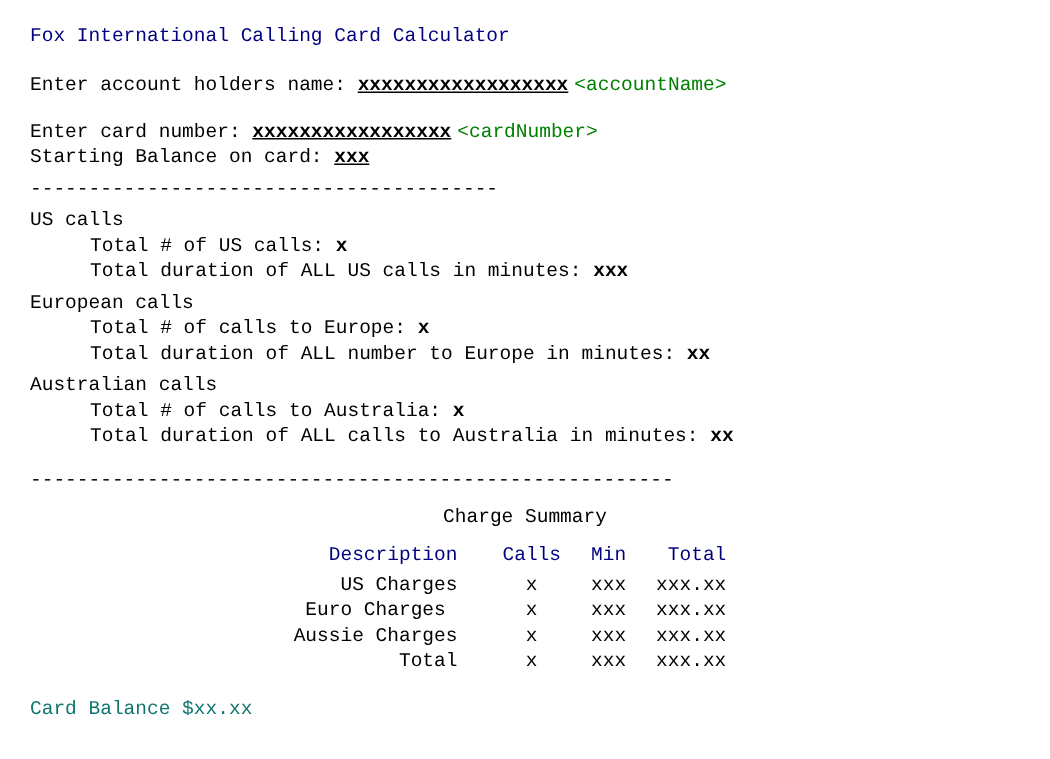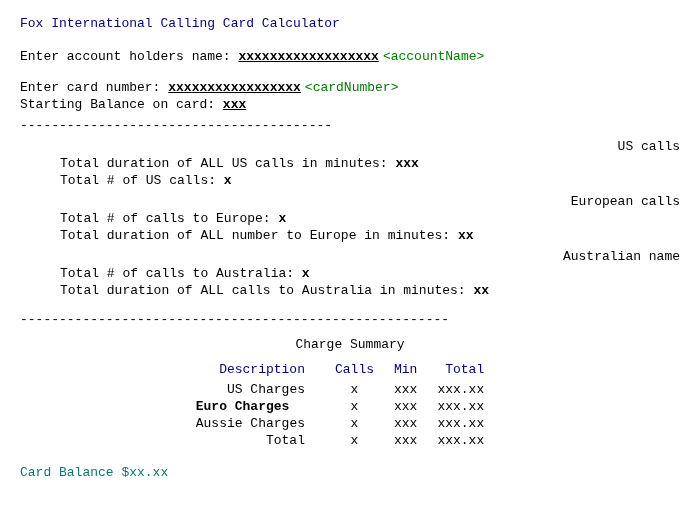--- a/index.html
+++ b/index.html
@@ -48,21 +48,20 @@
     }
 
     .divider {
       color: #000000;
       margin: 6px 0;
     }
 
     .section-title {
       margin-top: 6px;
       margin-bottom: 2px;
-      text-align: right;
     }
 
     .section-content {
       padding-left: 40px;
     }
 
     .section-content .line {
       margin-bottom: 2px;
     }
 
@@ -135,38 +134,38 @@
 <div class="input-line">
   <label>Starting Balance on card: </label>
   <span class="input-value bold-val">xxx</span>
 </div>
 
 <div class="divider">----------------------------------------</div>
 
 <div class="section-title">US calls</div>
 <div class="section-content">
   <div class="line">
+    <span>Total # of US calls: </span><span class="bold-val">x</span>
+  </div>
+  <div class="line">
     <span>Total duration of ALL US calls in minutes: </span><span class="bold-val">xxx</span>
-  </div>
-  <div class="line">
-    <span>Total # of US calls: </span><span class="bold-val">x</span>
   </div>
 </div>
 
 <div class="section-title">European calls</div>
 <div class="section-content">
   <div class="line">
     <span>Total # of calls to Europe: </span><span class="bold-val">x</span>
   </div>
   <div class="line">
     <span>Total duration of ALL number to Europe in minutes: </span><span class="bold-val">xx</span>
   </div>
 </div>
 
-<div class="section-title">Australian name</div>
+<div class="section-title">Australian calls</div>
 <div class="section-content">
   <div class="line">
     <span>Total # of calls to Australia: </span><span class="bold-val">x</span>
   </div>
   <div class="line">
     <span>Total duration of ALL calls to Australia in minutes: </span><span class="bold-val">xx</span>
   </div>
 </div>
 
 <div style="margin-top: 12px;"></div>
@@ -185,21 +184,21 @@
     </tr>
   </thead>
   <tbody id="summary-tbody">
   <tr>
         <td style="text-align: right;">US Charges</td>
         <td style="text-align: center;">x</td>
         <td style="text-align: center; padding-right: 20px;">xxx</td>
         <td style="text-align: right;">xxx.xx</td>
       </tr>
       <tr>
-        <td style="text-align: left; font-weight: bold;">Euro Charges</td>
+        <td style="text-align: center;">Euro Charges</td>
         <td style="text-align: center;">x</td>
         <td style="text-align: center; padding-right: 20px;">xxx</td>
         <td style="text-align: right;">xxx.xx</td>
       </tr>
       <tr>
         <td style="text-align: right;">Aussie Charges</td>
         <td style="text-align: center;">x</td>
         <td style="text-align: center; padding-right: 20px;">xxx</td>
         <td style="text-align: right;">xxx.xx</td>
       </tr>

